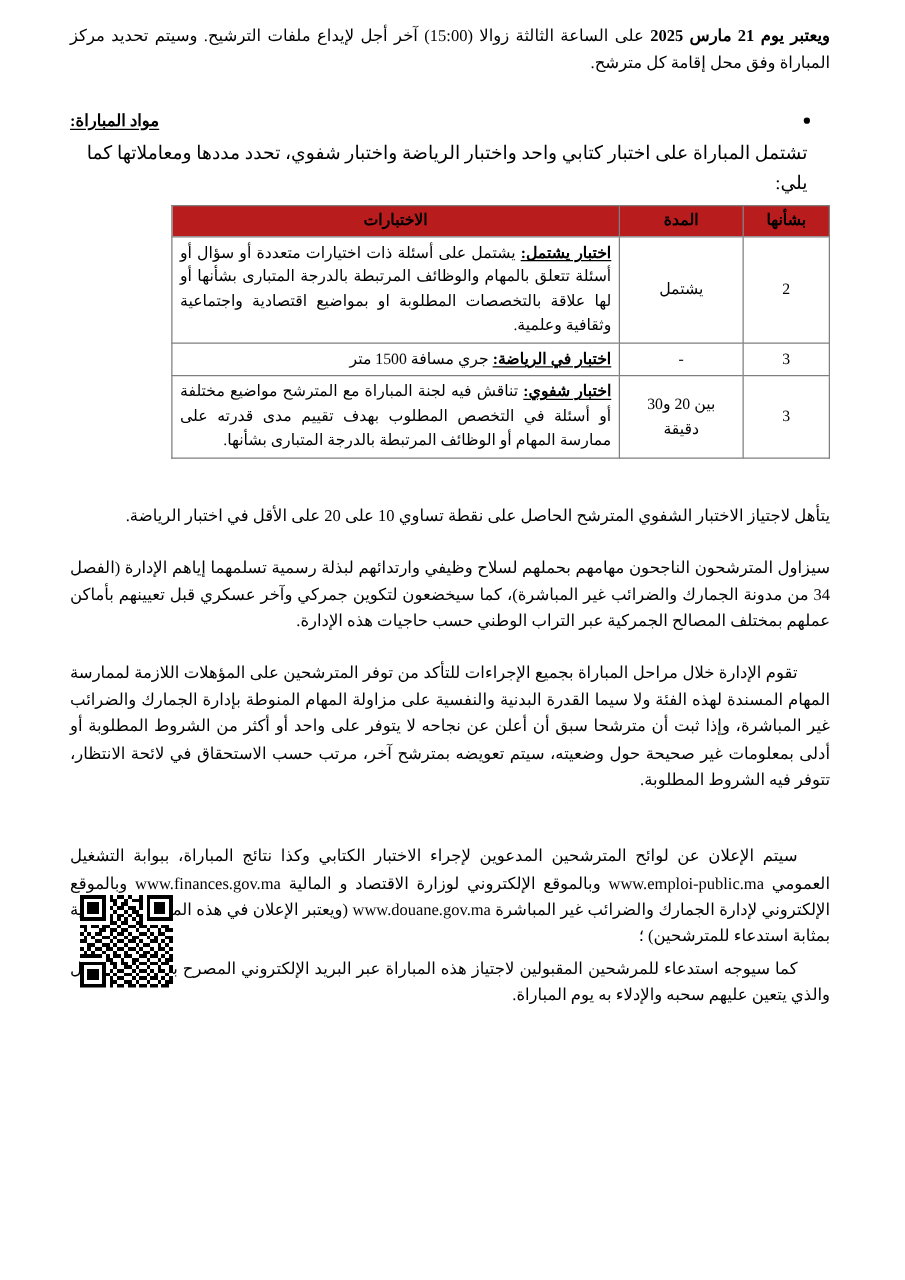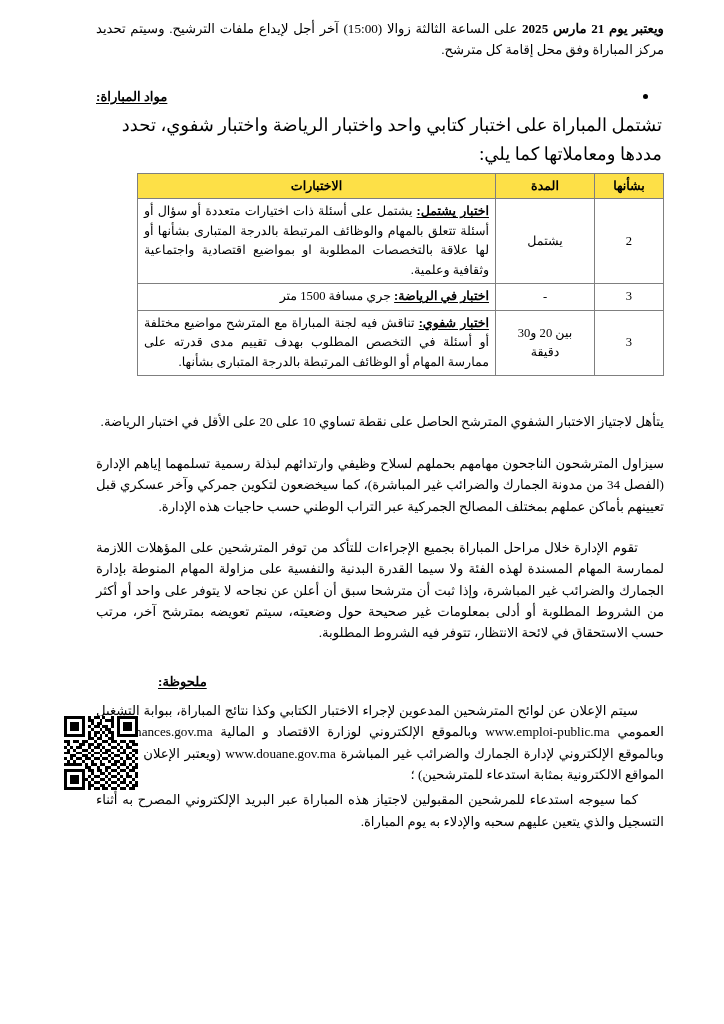--- a/index.html
+++ b/index.html
@@ -14,21 +14,21 @@
     position: relative;
     font-family: "Liberation Serif", "DejaVu Serif", serif;
     color: #000000;
     direction: rtl;
   }
   .page {
     position: relative;
     width: 724px;
     height: 875px;
     box-sizing: border-box;
-    padding: 18px 60px 0 96px;
+    padding: 18px 60px 0 56px;
   }
 
   p.para {
     margin: 0;
     text-align: justify;
     text-align-last: right;
     font-size: 13.2px;
     line-height: 1.62;
     direction: rtl;
   }
@@ -59,22 +59,22 @@
     flex: none;
   }
   .bullet-label {
     font-size: 13.2px;
     font-weight: bold;
     text-decoration: underline;
     text-underline-offset: 2px;
   }
 
   .intro-line {
-    margin: 0 0 5px 0;
-    font-size: 18px;
+    margin: 0 16px 5px 0;
+    font-size: 15px;
     line-height: 1.6;
     text-align: right;
     padding-right: 2px;
   }
 
   
   table.exams {
     border-collapse: collapse;
     width: 527px;
     margin: 0 0 0 auto;
@@ -83,21 +83,21 @@
     direction: rtl;
   }
   table.exams th, table.exams td {
     border: 1px solid #7f7f7f;
     font-size: 12.6px;
     line-height: 1.55;
     padding: 3px 6px;
     vertical-align: middle;
   }
   table.exams th {
-    background: #fde047;
+    background: #b91c1c;
     font-weight: bold;
     text-align: center;
     height: 20px;
     padding: 2px 4px;
   }
   .col-coef { width: 60px; }
   .col-dur  { width: 90px; }
   .col-desc { width: auto; }
   td.center {
     text-align: center;
@@ -193,21 +193,20 @@
   <div class="gap-lg"></div>
 
   <p class="para">سيزاول المترشحون الناجحون مهامهم بحملهم لسلاح وظيفي وارتدائهم لبذلة رسمية تسلمهما إياهم الإدارة (الفصل 34 من مدونة الجمارك والضرائب غير المباشرة)، كما سيخضعون لتكوين جمركي وآخر عسكري قبل تعيينهم بأماكن عملهم بمختلف المصالح الجمركية عبر التراب الوطني حسب حاجيات هذه الإدارة.</p>
 
   <div class="gap-lg"></div>
 
   <p class="para indent">تقوم الإدارة خلال مراحل المباراة بجميع الإجراءات للتأكد من توفر المترشحين على المؤهلات اللازمة لممارسة المهام المسندة لهذه الفئة ولا سيما القدرة البدنية والنفسية على مزاولة المهام المنوطة بإدارة الجمارك والضرائب غير المباشرة، وإذا ثبت أن مترشحا سبق أن أعلن عن نجاحه لا يتوفر على واحد أو أكثر من الشروط المطلوبة أو أدلى بمعلومات غير صحيحة حول وضعيته، سيتم تعويضه بمترشح آخر، مرتب حسب الاستحقاق في لائحة الانتظار، تتوفر فيه الشروط المطلوبة.</p>
 
   <div style="height:30px"></div>
 
-  <p class="note-head"><span>ملحوظة:</span></p>
 
   <div class="gap-sm"></div>
 
   <p class="para indent"><span>سيتم الإعلان عن لوائح المترشحين المدعوين لإجراء الاختبار الكتابي وكذا نتائج المباراة، ببوابة التشغيل العمومي </span><span class="ltr">www.emploi-public.ma</span><span> وبالموقع الإلكتروني لوزارة الاقتصاد و المالية </span><span class="ltr">www.finances.gov.ma</span><span> وبالموقع الإلكتروني لإدارة الجمارك والضرائب غير المباشرة </span><span class="ltr">www.douane.gov.ma</span><span> (ويعتبر الإعلان في هذه المواقع الالكترونية بمثابة استدعاء للمترشحين) ؛</span></p>
 
   <div style="height:4px"></div>
 
   <p class="para indent">كما سيوجه استدعاء للمرشحين المقبولين لاجتياز هذه المباراة عبر البريد الإلكتروني المصرح به أثناء التسجيل والذي يتعين عليهم سحبه والإدلاء به يوم المباراة.</p>
 
   <div class="qr-wrap">

